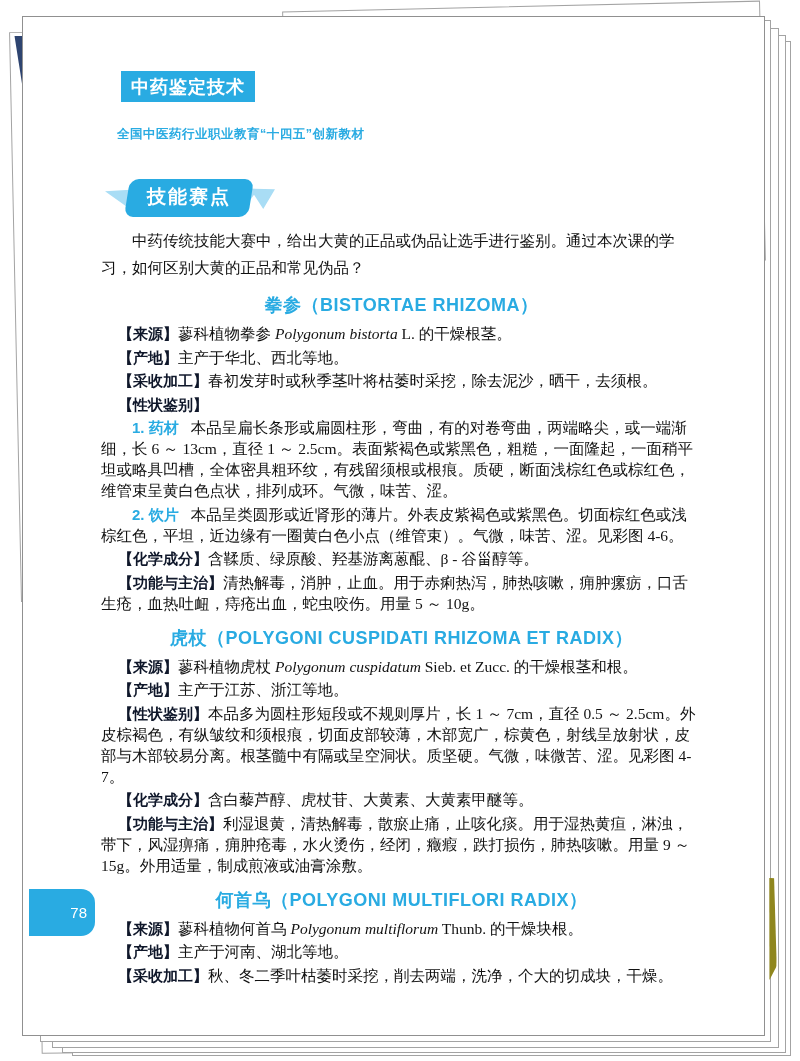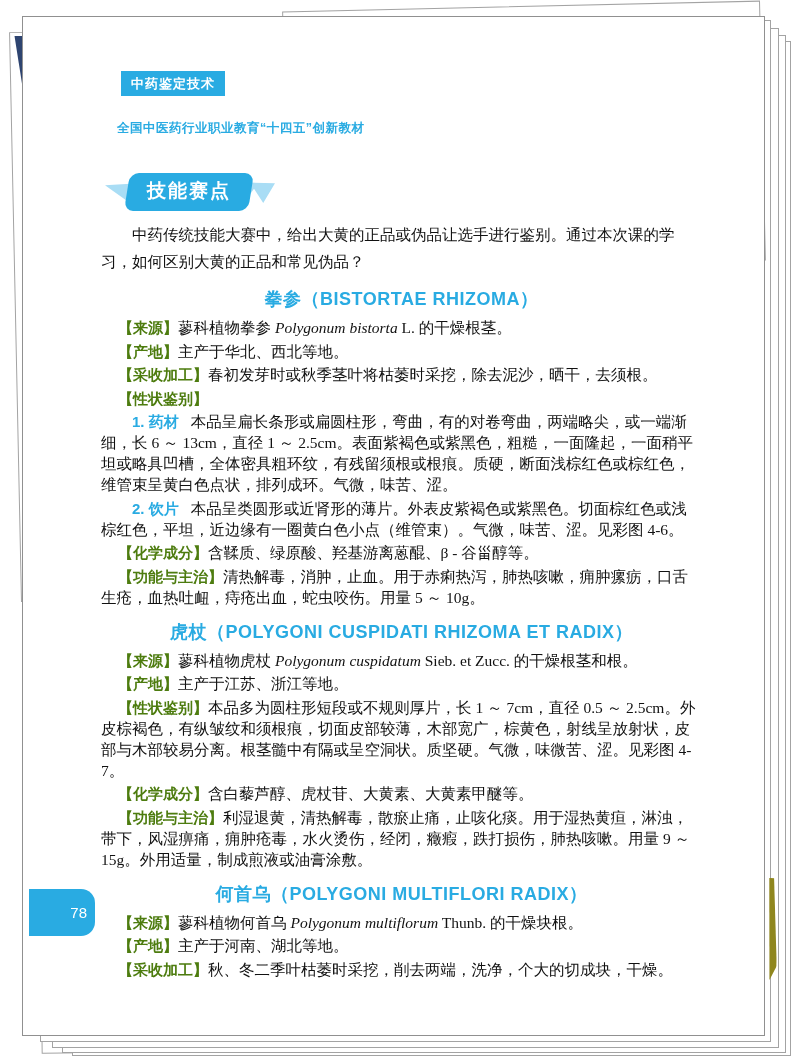--- a/index.html
+++ b/index.html
@@ -21,21 +21,21 @@
   .navy-wedge{position:absolute;left:13px;top:36px;width:10px;height:54px;background:#2e4470;
     clip-path:polygon(15% 0,100% 0,100% 100%);z-index:8;}
   .olive-strip{position:absolute;left:763px;top:878px;width:15px;height:102px;background:#8f861e;
     clip-path:polygon(30% 0,62% 0,100% 86%,55% 100%);transform:rotate(2deg);z-index:6;}
   
   .page{position:absolute;left:22px;top:16px;width:741px;height:1018px;background:#fff;
     border:1px solid #909090;z-index:10;box-sizing:content-box;}
   .content{margin:54px 62px 0 78px;}
   
   .brand-badge{display:inline-block;background:#29abe2;color:#fff;
-    font-family:"Liberation Sans","DejaVu Sans",sans-serif;font-size:13px;font-weight:bold;
+    font-family:"Liberation Sans","DejaVu Sans",sans-serif;font-size:18px;font-weight:bold;
     padding:4px 10px 3px;margin-left:20px;letter-spacing:1px;}
   .brand-sub{color:#29abe2;font-family:"Liberation Sans","DejaVu Sans",sans-serif;
     font-size:12.5px;font-weight:bold;margin:24px 0 0 16px;letter-spacing:0.5px;}
   
   .ribbon{margin-top:36px;margin-left:4px;height:34px;display:flex;align-items:flex-start;position:relative;}
   .tail{background:#a9ddf5;display:inline-block;}
   .tail-l{width:38px;height:19px;clip-path:polygon(0 12%,100% 0,62% 100%);margin:10px -16px 0 0;}
   .tail-r{width:42px;height:21px;clip-path:polygon(0 0,100% 6%,72% 100%,50% 32%,26% 100%);margin:9px 0 0 -18px;}
   .ribbon-body{position:relative;z-index:2;color:#fff;
     font-family:"Liberation Sans","DejaVu Sans",sans-serif;font-size:19px;font-weight:bold;
@@ -44,21 +44,21 @@
     transform:skewX(-9deg);border-radius:9px;z-index:-1;}
   
   .intro{font-size:15.5px;line-height:27px;text-indent:2em;
     margin:14px 0 0;color:#111;}
   .sec-title{text-align:center;color:#29abe2;
     font-family:"Liberation Sans","DejaVu Sans",sans-serif;
     font-size:18px;font-weight:bold;margin:12px 0 6px;letter-spacing:0.5px;}
   .para{font-size:15.5px;line-height:21px;margin:2.5px 0;color:#111;}
   .indent{text-indent:1.1em;}
   .indent2{text-indent:2em;}
-  .lbl{color:#4d7c0f;font-weight:bold;
+  .lbl{color:#0f172a;font-weight:bold;
     font-family:"Liberation Sans","DejaVu Sans",sans-serif;font-size:15px;}
   .num{color:#29abe2;font-weight:bold;
     font-family:"Liberation Sans","DejaVu Sans",sans-serif;font-size:15px;margin-right:12px;}
   .latin{font-style:italic;}
   
   .pagenum{position:absolute;left:6px;top:872px;width:66px;height:47px;background:#29abe2;
     border-radius:0 14px 14px 0;color:#fff;text-align:right;line-height:47px;
     padding-right:8px;box-sizing:border-box;
     font-family:"Liberation Sans","DejaVu Sans",sans-serif;font-size:15px;}
 </style>

